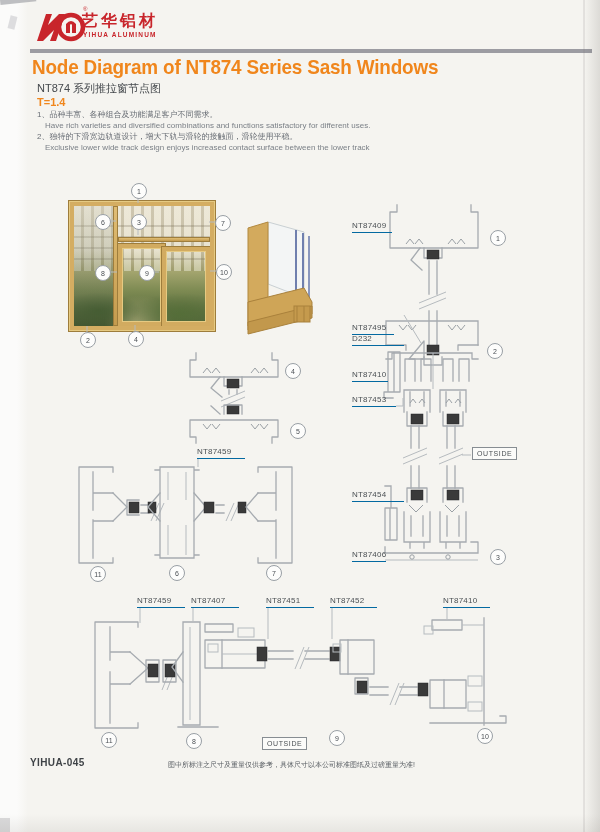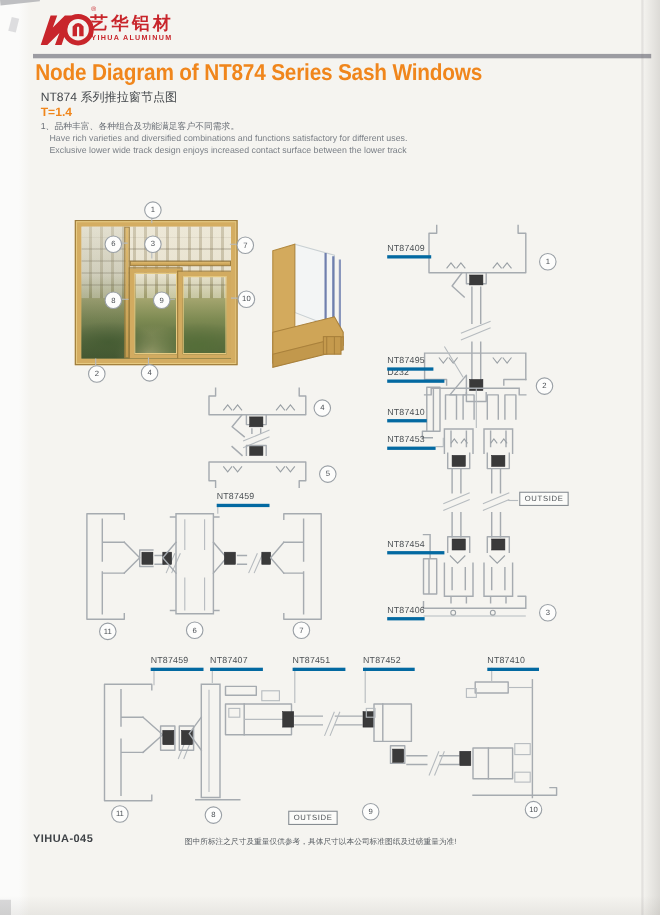--- a/index.html
+++ b/index.html
@@ -53,21 +53,21 @@
   .sash{position:absolute;border:4px solid #d2ab60;outline:1px solid #9e7d3c;box-sizing:border-box;
         box-shadow:inset 0 0 0 1px #e6ca82;}
 
   
 
   
   .co{position:absolute;width:14px;height:14px;border:1px solid #999fa5;border-radius:50%;
       background:#fdfdfc;display:flex;align-items:center;justify-content:center;
       font-size:7px;color:#4a4f54;z-index:5;}
   
-  .lbl{position:absolute;font-size:8px;color:#4b5054;border-bottom:3px solid #0369a1;
+  .lbl{position:absolute;font-size:8px;color:#4b5054;border-bottom:1px solid #0369a1;
        line-height:10px;padding-bottom:1px;z-index:5;letter-spacing:.2px;}
   .outside-box{position:absolute;border:1px solid #878d92;background:rgba(252,252,250,.85);
                font-size:7px;color:#4b5054;padding:2px 4px;letter-spacing:.6px;z-index:5;}
 
   
   .footer-code{position:absolute;left:30px;top:757px;font-size:10px;font-weight:bold;color:#3f4347;
                letter-spacing:.4px;z-index:3;}
   .footer-note{position:absolute;left:168px;top:760px;font-size:7px;color:#585d62;z-index:3;}
 
   svg.lineart{position:absolute;left:0;top:0;z-index:4;}
@@ -98,20 +98,21 @@
   <div class="brand-en">YIHUA ALUMINUM</div>
   <div class="divider"></div>
 
   <div class="title">Node Diagram of NT874 Series Sash Windows</div>
   <div class="subtitle">NT874 系列推拉窗节点图</div>
   <div class="thickness">T=1.4</div>
 
   <div class="notes">
     <div class="note-cn">1、品种丰富、各种组合及功能满足客户不同需求。</div>
     <div class="note-en">Have rich varieties and diversified combinations and functions satisfactory for different uses.</div>
+    <div class="note-cn">2、独特的下滑宽边轨道设计，增大下轨与滑轮的接触面，滑轮使用平稳。</div>
     <div class="note-en">Exclusive lower wide track design enjoys increased contact surface between the lower track</div>
   </div>
 
   <div class="wframe">
     <div class="wphoto">
       <div class="ph-stripes"></div>
       <div class="ph-floors"></div>
       <div class="ph-green"></div>
       <div class="ph-left"></div>
       <div class="wm" style="left:39px;top:0;width:5px;height:120px;"></div>

